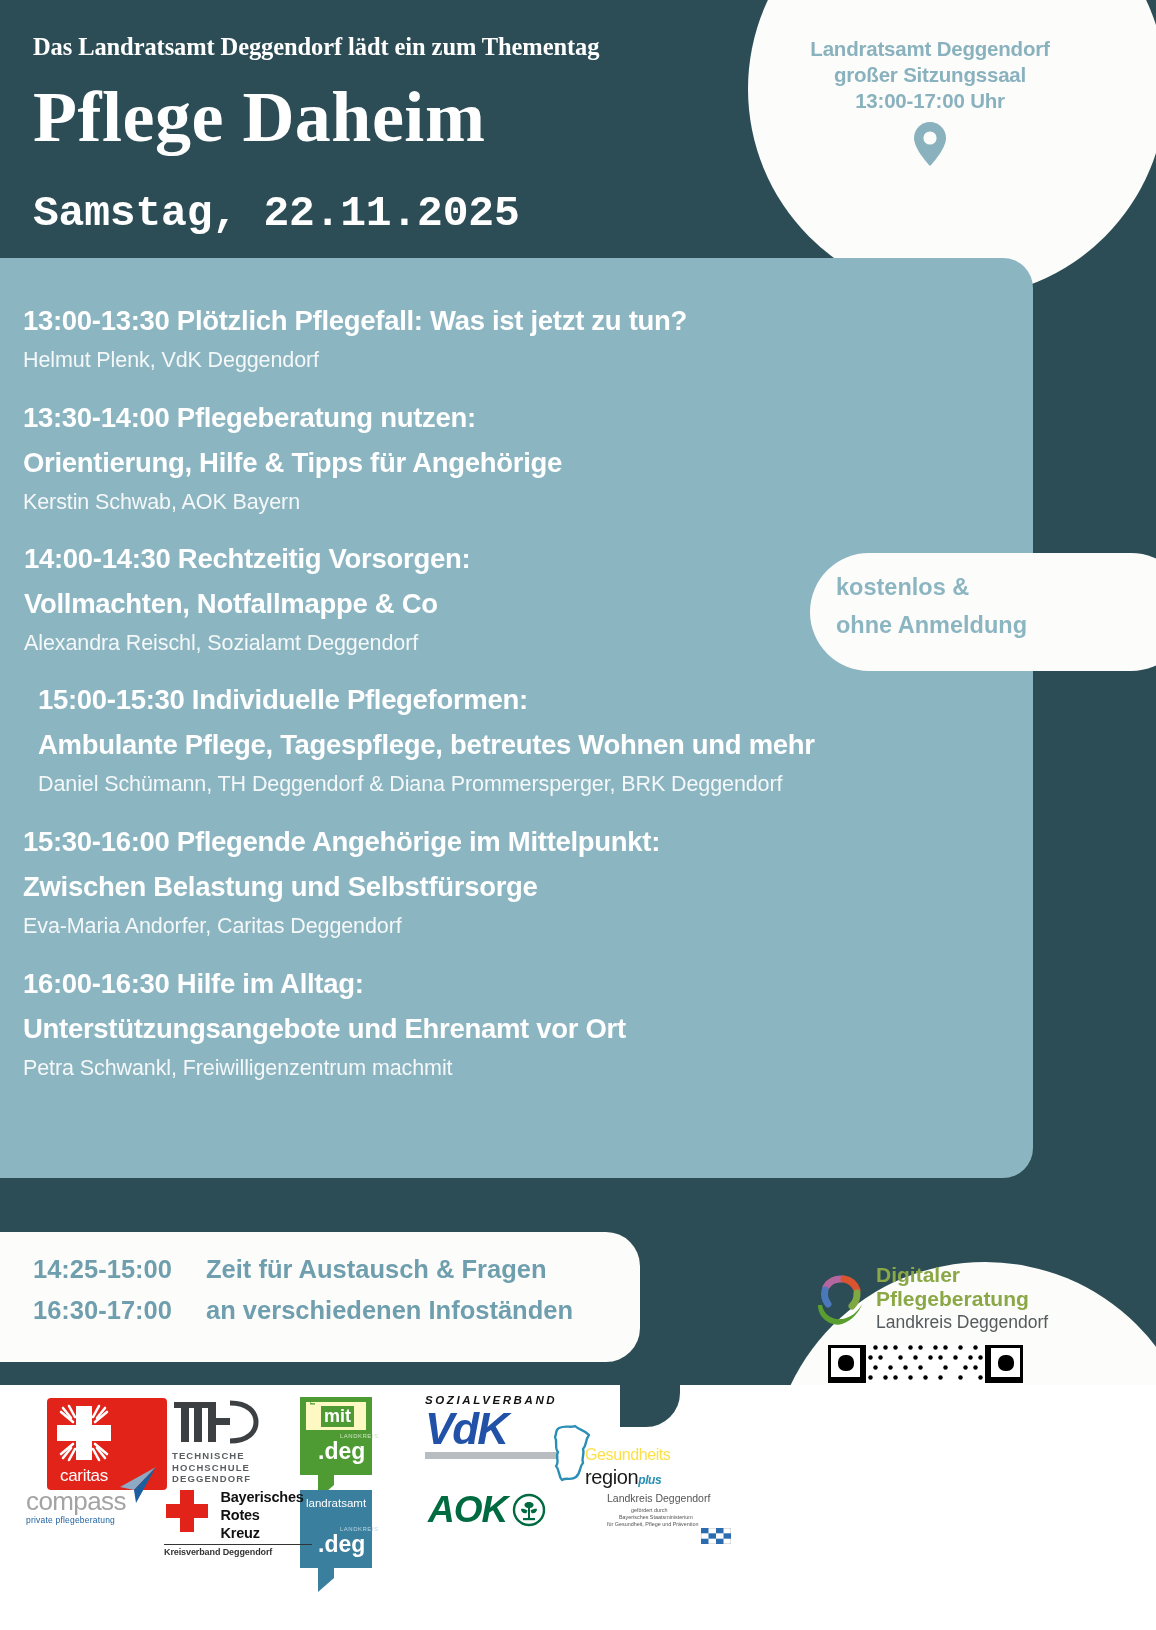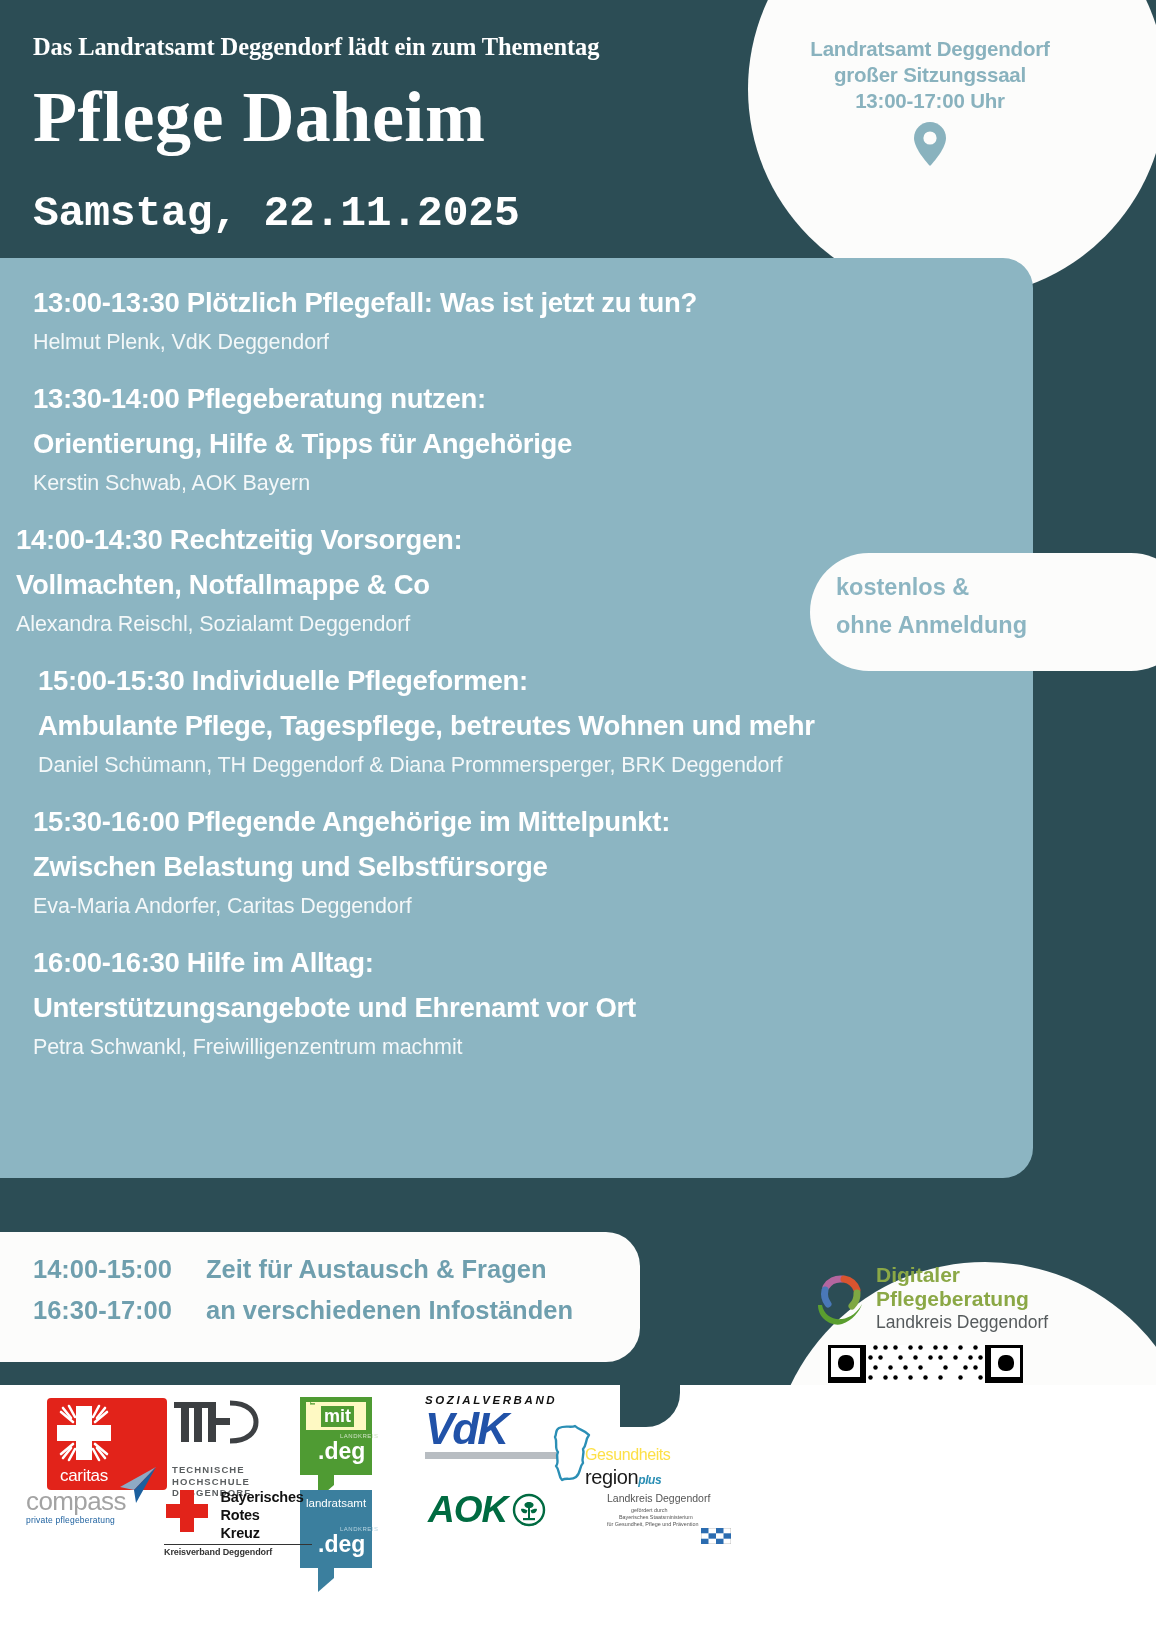--- a/index.html
+++ b/index.html
@@ -104,22 +104,22 @@
     font-size: 27.5px;
     line-height: 45px;
     letter-spacing: -0.3px;
   }
   .prog-speaker {
     color: #f4f8f9;
     font-size: 21.5px;
     line-height: 34px;
     letter-spacing: -0.1px;
   }
-  .ind-0 { padding-left: 33px; }
-  .ind-1 { padding-left: 16px; }
+  .ind-0 { padding-left: 23px; margin-top: 18px; }
+  .ind-1 { padding-left: 24px; }
   .ind-2 { padding-left: 38px; }
 
   
   .free-badge {
     position: absolute;
     left: 810px;
     top: 553px;
     width: 380px;
     height: 118px;
     background: #fcfcfb;
@@ -245,21 +245,21 @@
     letter-spacing: -0.3px;
   }
   
   .thd { left: 172px; top: 1400px; width: 100px; }
   .thd-sub {
     color: #5a5e60;
     font-size: 9.5px;
     line-height: 11.5px;
     letter-spacing: 1.1px;
     font-weight: bold;
-    margin-top: 16px;
+    margin-top: 2px;
   }
   
   .machmit {
     left: 300px; top: 1397px;
     width: 72px; height: 78px;
     background: #4f9b33;
   }
   .bubble-tail {
     position: absolute;
     left: 18px; top: 78px;
@@ -476,21 +476,21 @@
 
   <div class="free-badge"></div>
   <div class="free-badge-text">
     <div>kostenlos &amp;</div>
     <div>ohne Anmeldung</div>
   </div>
 
   <div class="break-box"></div>
   <div class="break-rows">
     <div class="break-row">
-      <span class="break-time">14:00-15:00</span>
+      <span class="break-time">14:25-15:00</span>
       <span>Zeit für Austausch &amp; Fragen</span>
     </div>
     <div class="break-row">
       <span class="break-time">16:30-17:00</span>
       <span>an verschiedenen Infoständen</span>
     </div>
   </div>
 
   <div class="logo-circle"></div>
 

